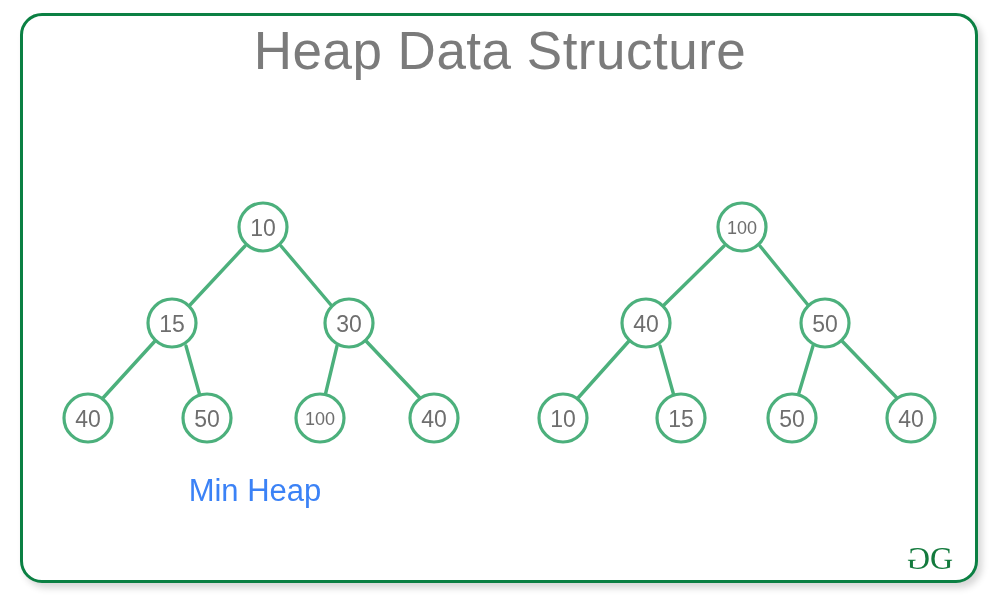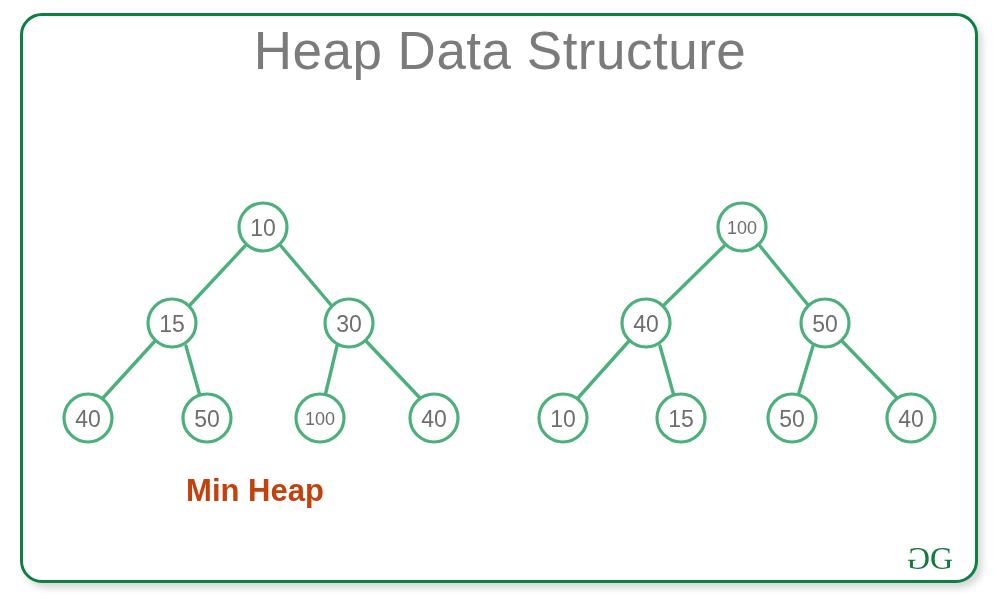--- a/index.html
+++ b/index.html
@@ -70,22 +70,22 @@
     text-anchor: middle;
     dominant-baseline: central;
   }
   .node-text.small {
     font-size: 18px;
   }
   .heap-label {
     position: absolute;
     top: 473px;
     font-size: 31px;
-    font-weight: bold;
-    color: #c2410c;
+    font-weight: normal;
+    color: #3b82f6;
     text-align: center;
     white-space: nowrap;
   }
   #label-min { left: 120px; width: 270px; }
   #label-max { left: 608px; width: 270px; }
   
   #logo {
     position: absolute;
     left: 908px;
     top: 540px;

